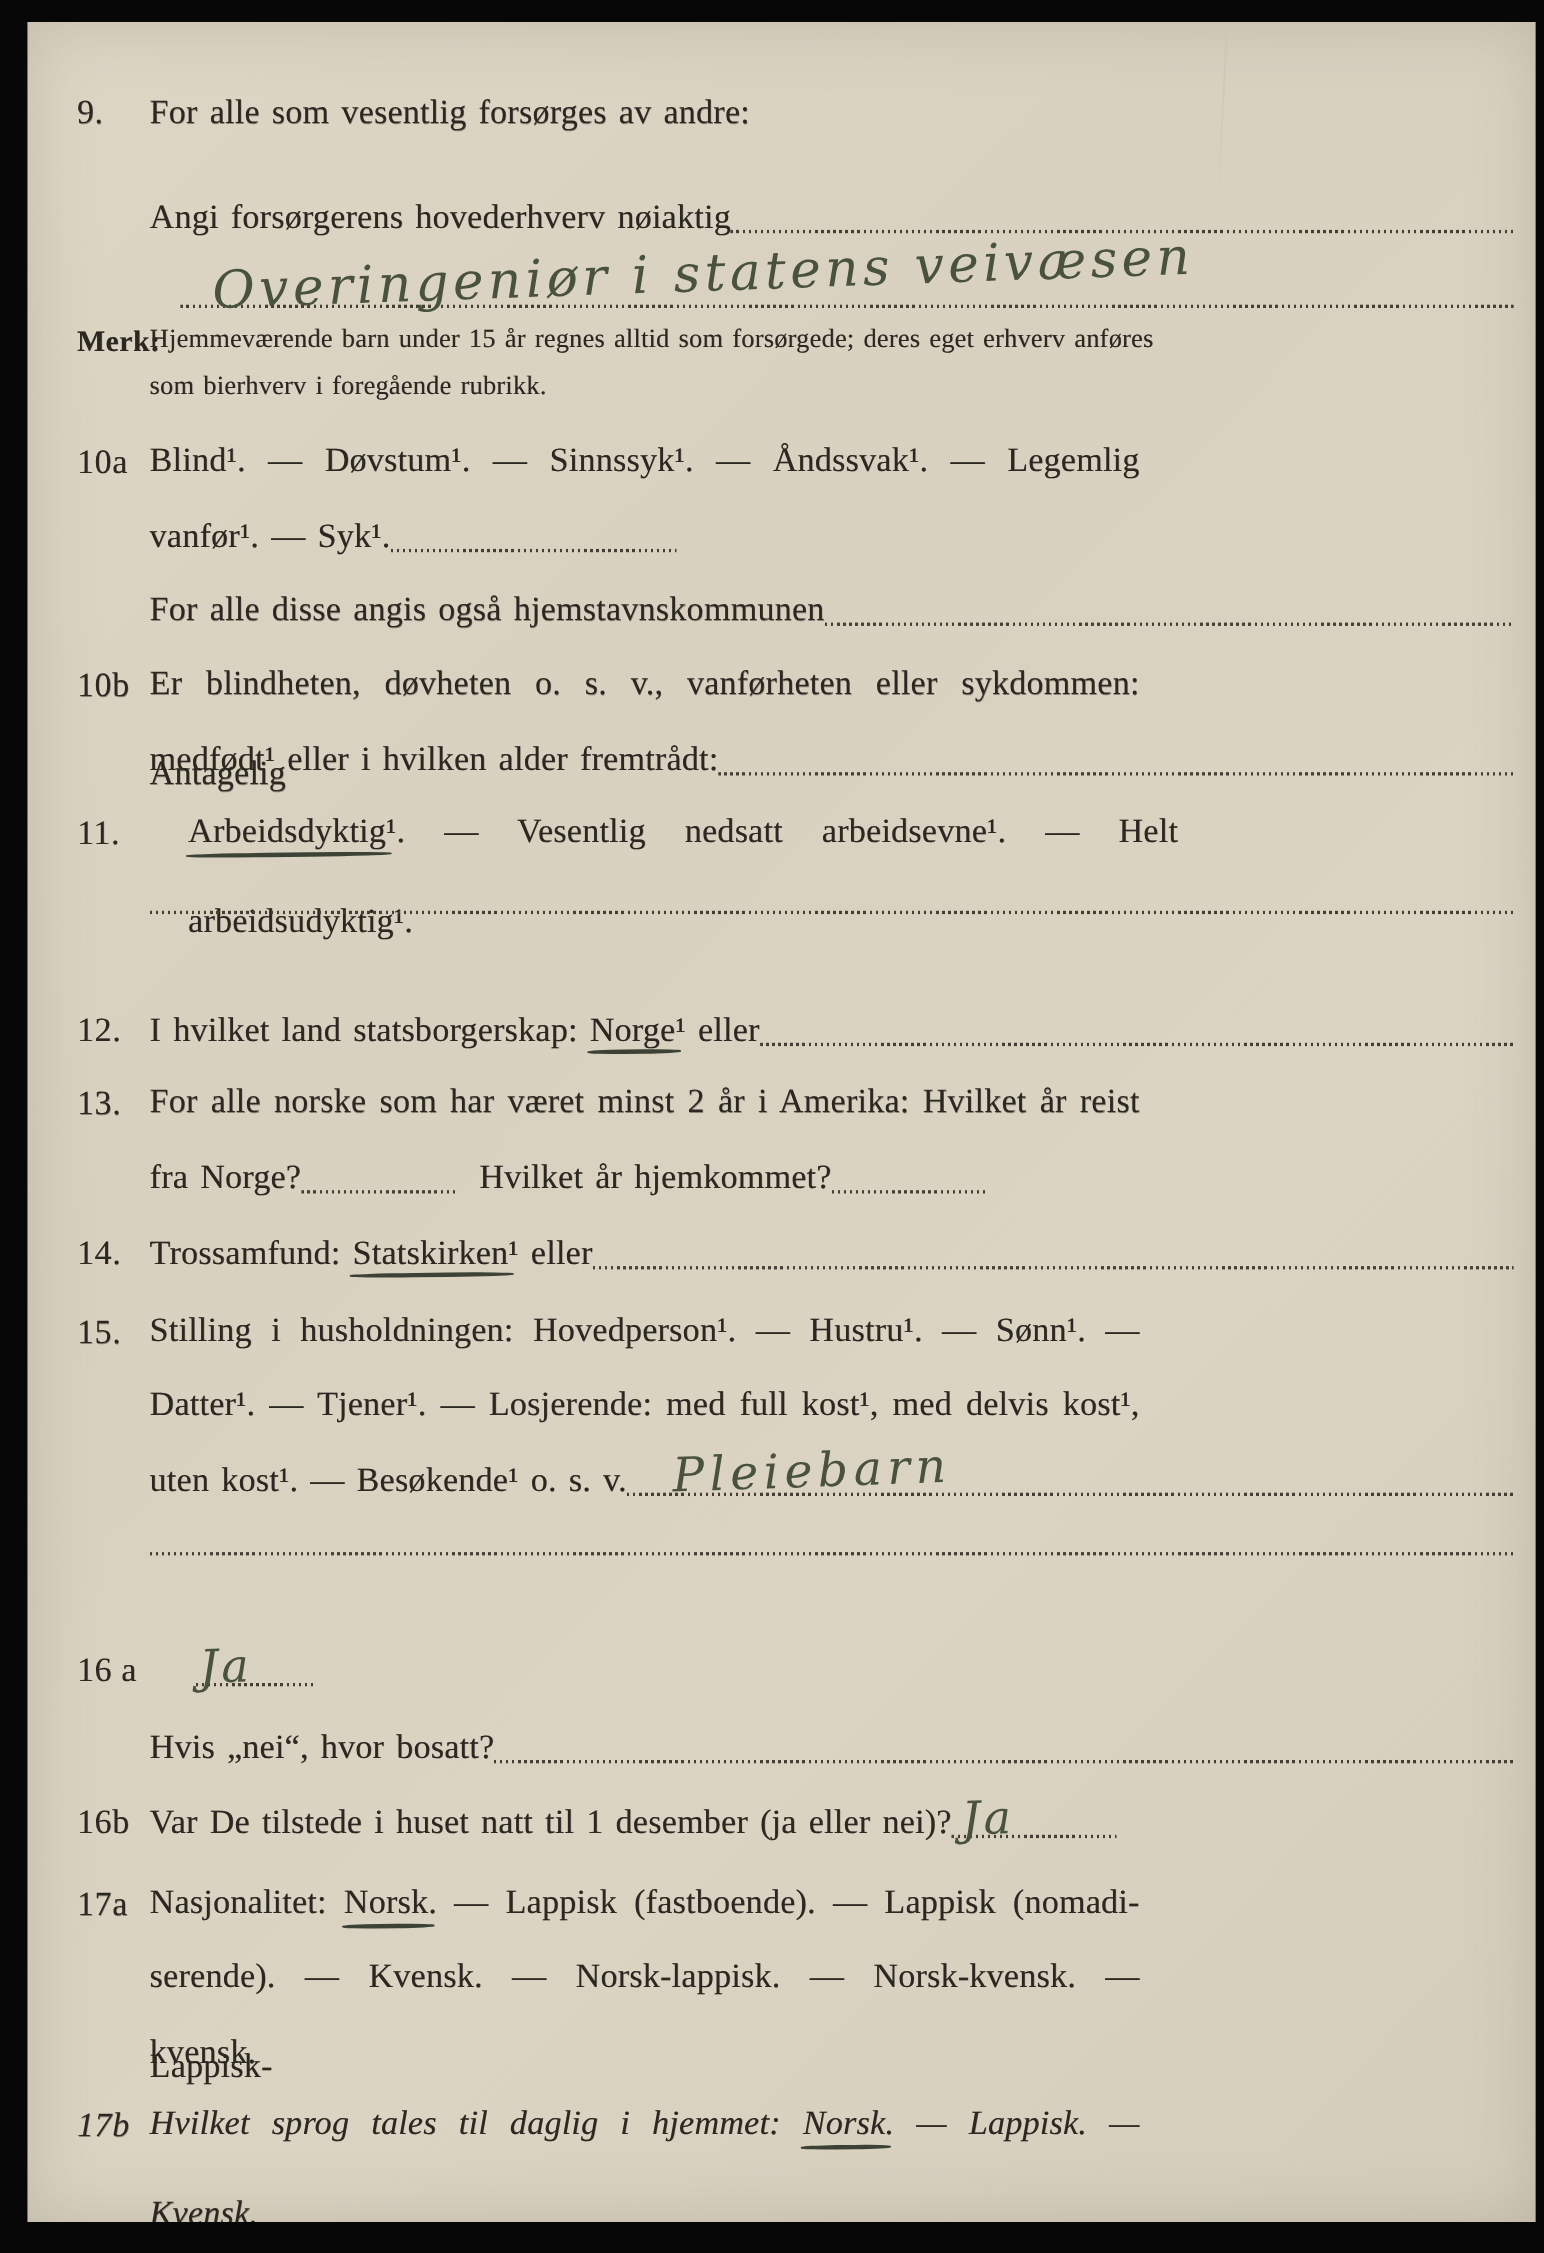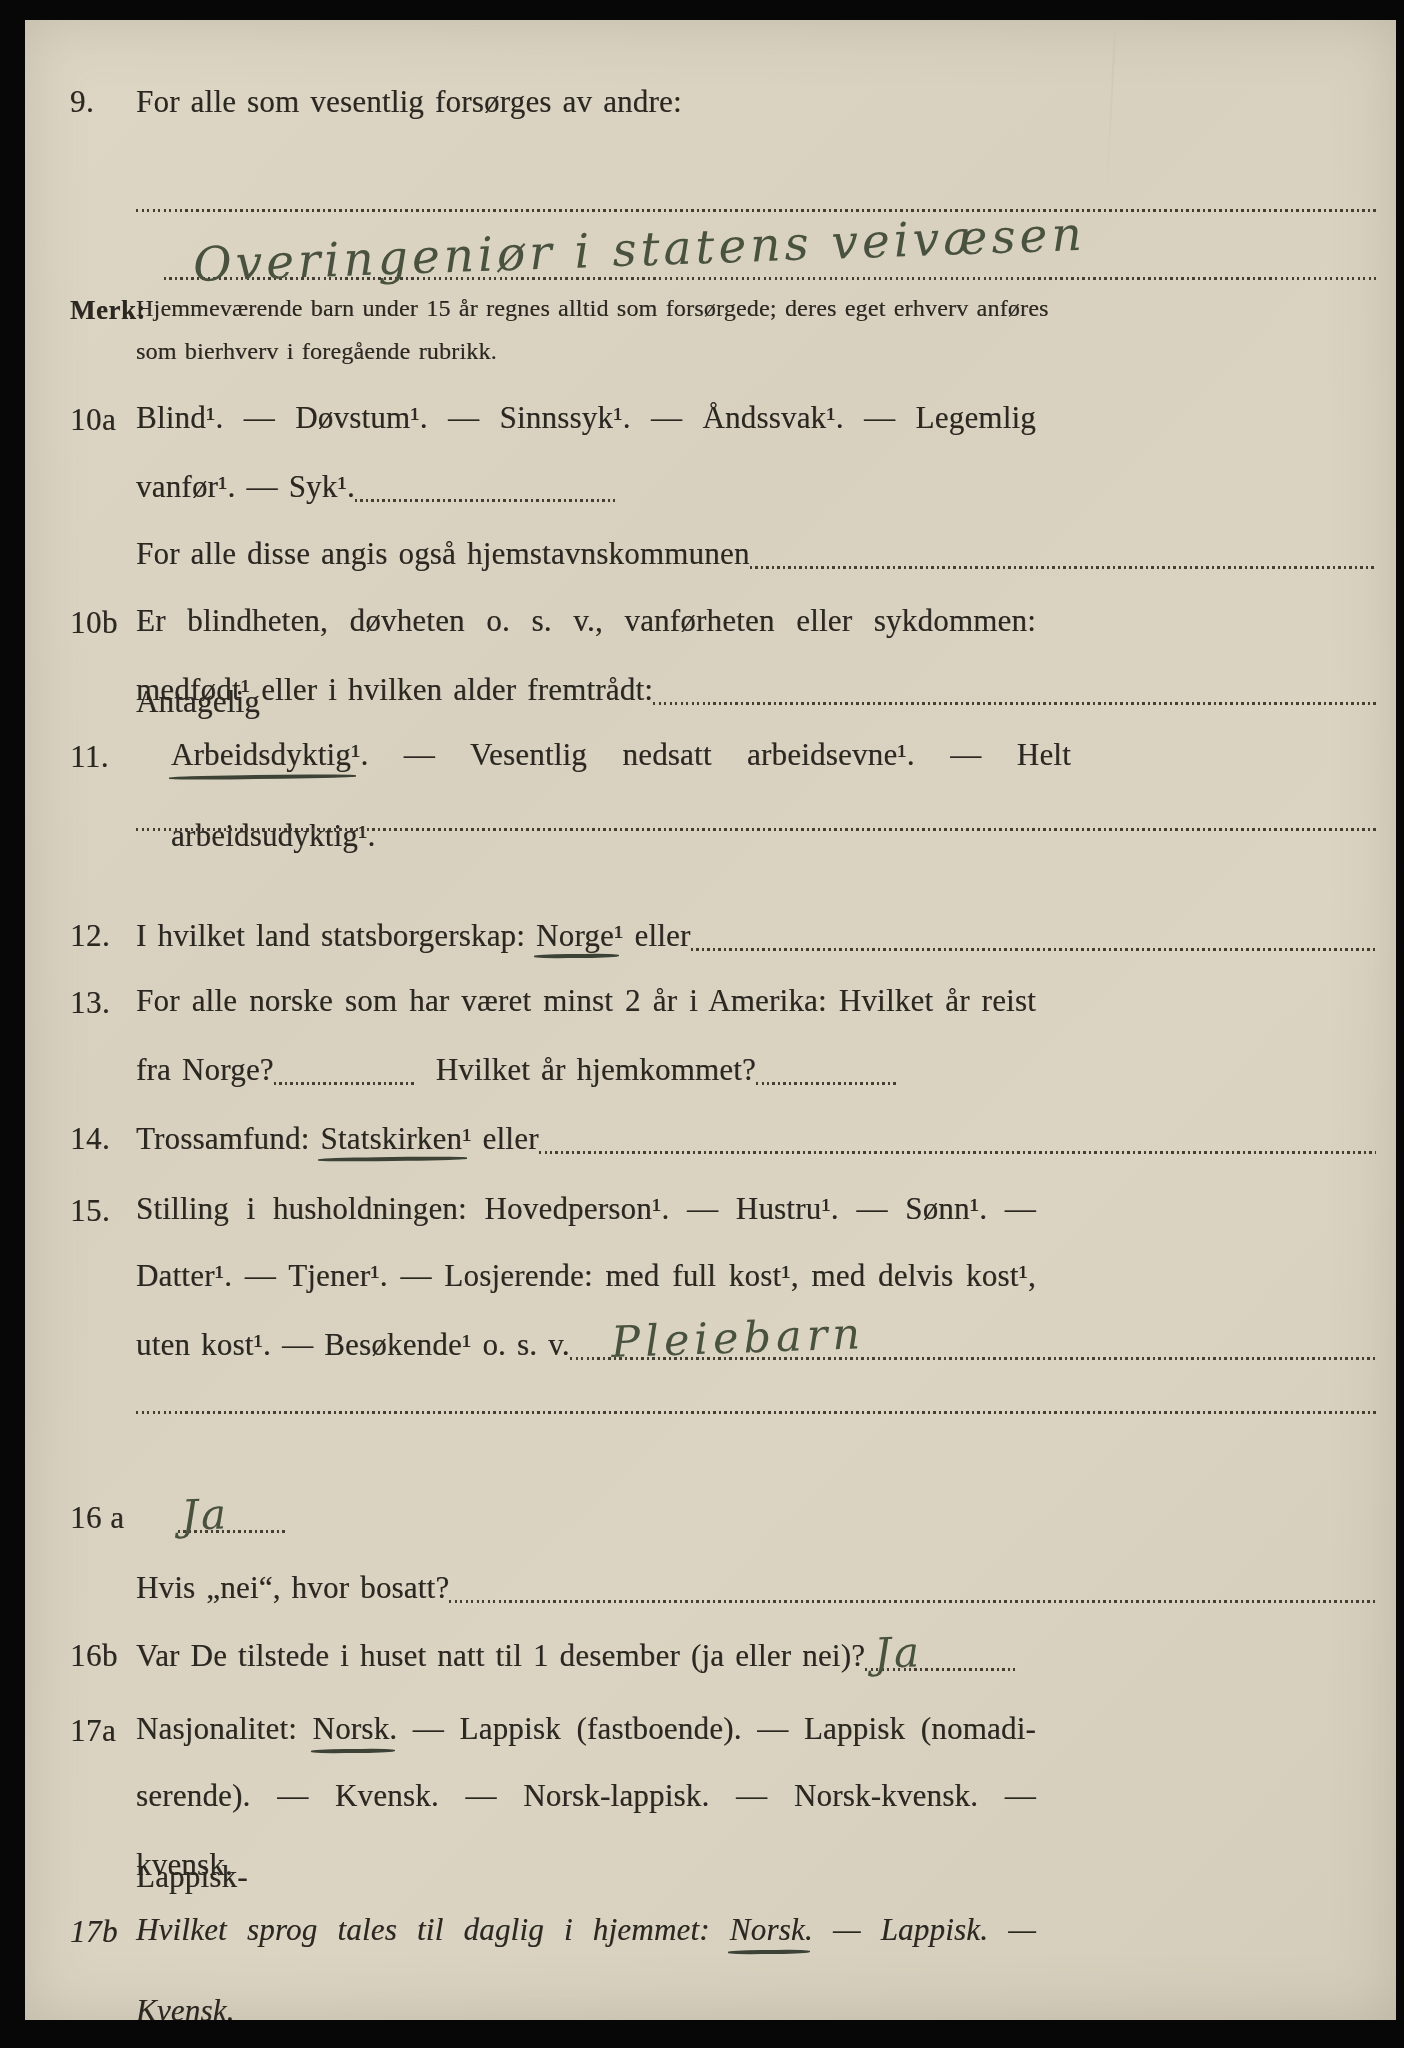--- a/index.html
+++ b/index.html
@@ -106,20 +106,21 @@
 <div class="stage" data-name="scanned-document">
   <div class="paper" data-name="census-form-page">
     <div class="crease" data-name="paper-crease"></div>
   <div class="row" data-name="row-q9">
         <span class="num" data-name="item-number">9.</span>
         <div class="body">
           <div class="line" data-name="form-line">
             <span class="txt" data-name="printed-text">For alle som vesentlig forsørges av andre:</span>
           </div>
           <div class="line fill" data-name="form-line">
+            <span class="txt" data-name="printed-text">Angi forsørgerens hovederhverv nøiaktig</span>
             <span class="dots fill" data-name="dotted-answer-line"></span>
           </div>
           <div class="line hand-line fill" data-name="form-line">
             <span class="dots fill" data-name="dotted-answer-line">
               <span class="hand" data-name="handwritten-answer">Overingeniør i statens veivæsen</span>
             </span>
           </div>
         </div>
       </div>
       <div class="row" data-name="row-merk">

